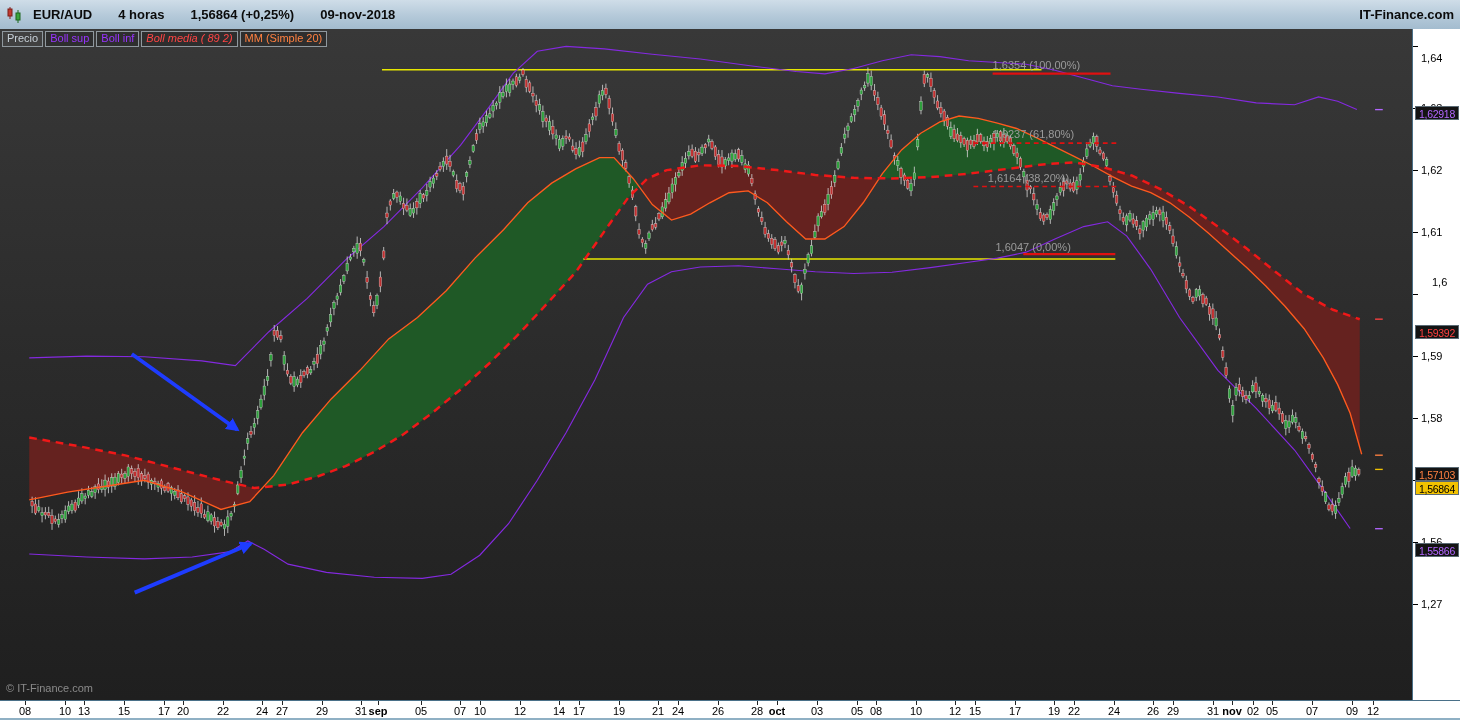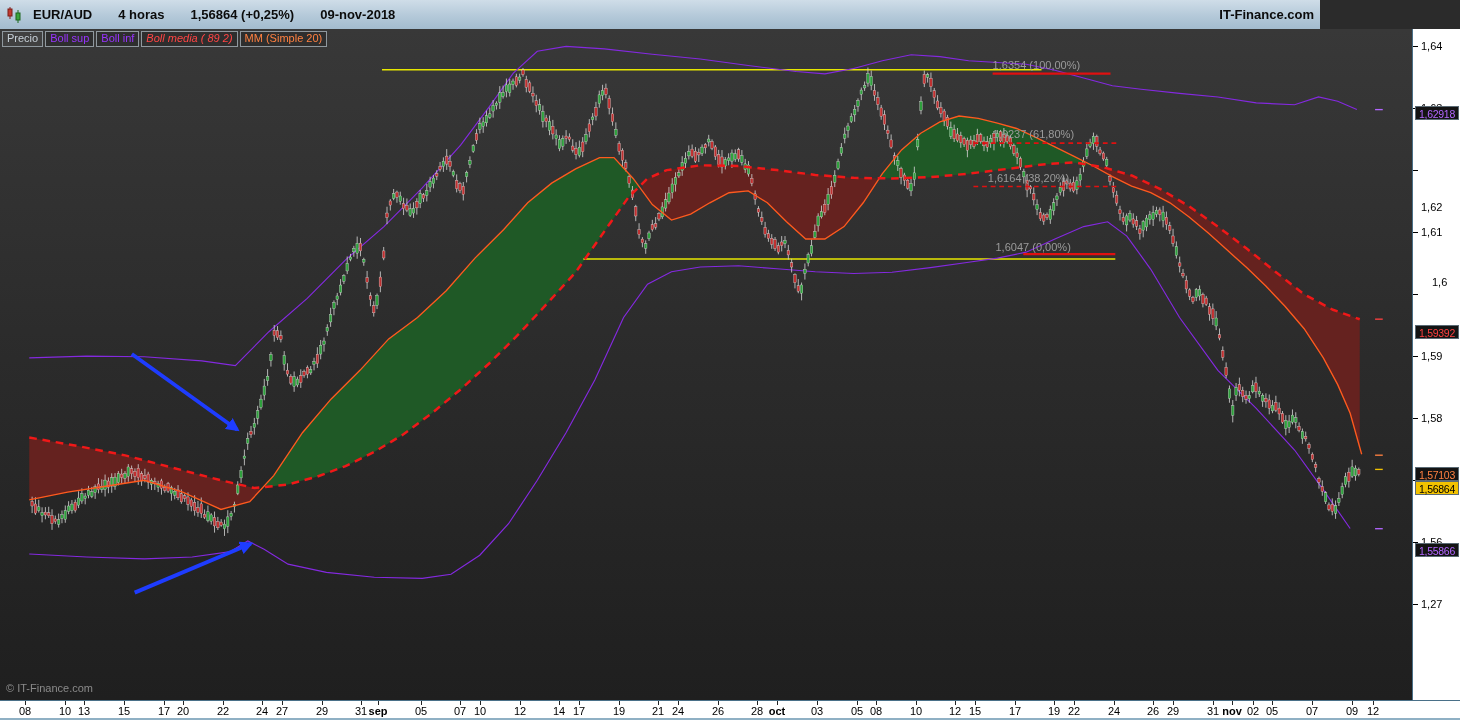--- a/index.html
+++ b/index.html
@@ -1,19 +1,19 @@
 <!DOCTYPE html>
 <html><head>
 <meta charset="utf-8">
 <style>
   html,body{margin:0;padding:0;background:#555;}
   #app{position:relative;width:1460px;height:720px;overflow:hidden;
        font-family:"Liberation Sans","DejaVu Sans",sans-serif;background:#2b2b2b;}
   
-  .titlebar{position:absolute;left:0;top:0;width:1320px;height:29px;
+  .titlebar{position:absolute;left:0;top:0;width:1460px;height:29px;
     background:linear-gradient(180deg,#cfdde8 0%,#b4c9d9 55%,#a3bccf 100%);
     border-bottom:1px solid #3c3c3c;display:flex;align-items:center;color:#0b0b0b;
     font-size:13px;font-weight:bold;}
   .titlebar .tt{margin-right:26px;white-space:nowrap;}
   .ticon{width:20px;height:20px;margin:0 8px 0 5px;position:relative;flex:0 0 auto;}
   .brand{margin-left:auto;margin-right:6px;}
   
   .chips{position:absolute;left:2px;top:31px;display:flex;z-index:5;}
   .chip{font-size:11px;line-height:13px;padding:0 4px 1px 4px;margin-right:2px;
     background:#2e2e2e;border:1px solid #8f989e;white-space:nowrap;cursor:pointer;}
@@ -915,25 +915,25 @@
           <marker id="arrh" orient="auto" markerUnits="userSpaceOnUse" markerWidth="16" markerHeight="14" refX="11" refY="7">
             <path d="M0,0 L14,7 L0,14 Z" fill="#1e3cff"></path>
           </marker>
         </defs>
       </svg>
     <div class="wm">© IT-Finance.com</div>
   </div>
 
   <div class="yaxis">
       <div class="ydash" style="top: 17px;"></div>
-      <div class="ytick" style="top: 10px;">1,64</div>
+      <div class="ytick" style="top: 22px;">1,64</div>
       <div class="ydash" style="top: 79px;"></div>
       <div class="ytick" style="top: 72px;">1,63</div>
       <div class="ydash" style="top: 141px;"></div>
-      <div class="ytick" style="top: 134px; margin-top: 37px;">1,62</div>
+      <div class="ytick" style="top: 134px;">1,62</div>
       <div class="ydash" style="top: 203px;"></div>
       <div class="ytick" style="top: 196px;">1,61</div>
       <div class="ydash" style="top: 265px;"></div>
       <div class="ytick" style="top: 246px; margin-left: 11px;">1,6</div>
       <div class="ydash" style="top: 327px;"></div>
       <div class="ytick" style="top: 320px;">1,59</div>
       <div class="ydash" style="top: 389px;"></div>
       <div class="ytick" style="top: 382px;">1,58</div>
       <div class="ydash" style="top: 451px;"></div>
       <div class="ytick" style="top: 444px;">1,57</div>

